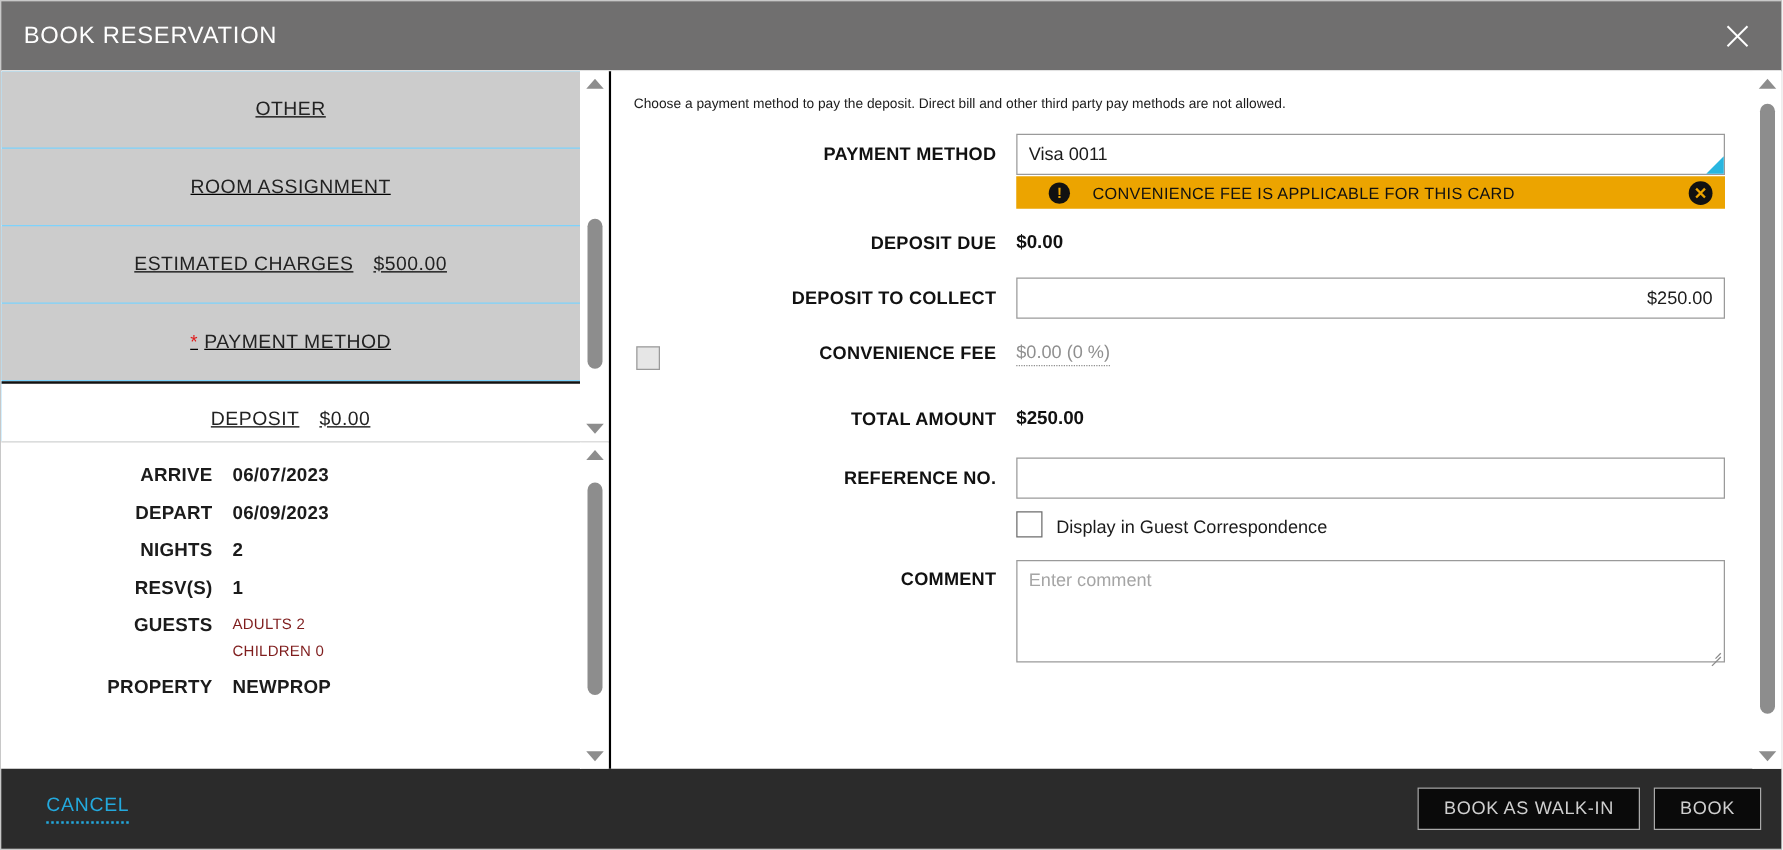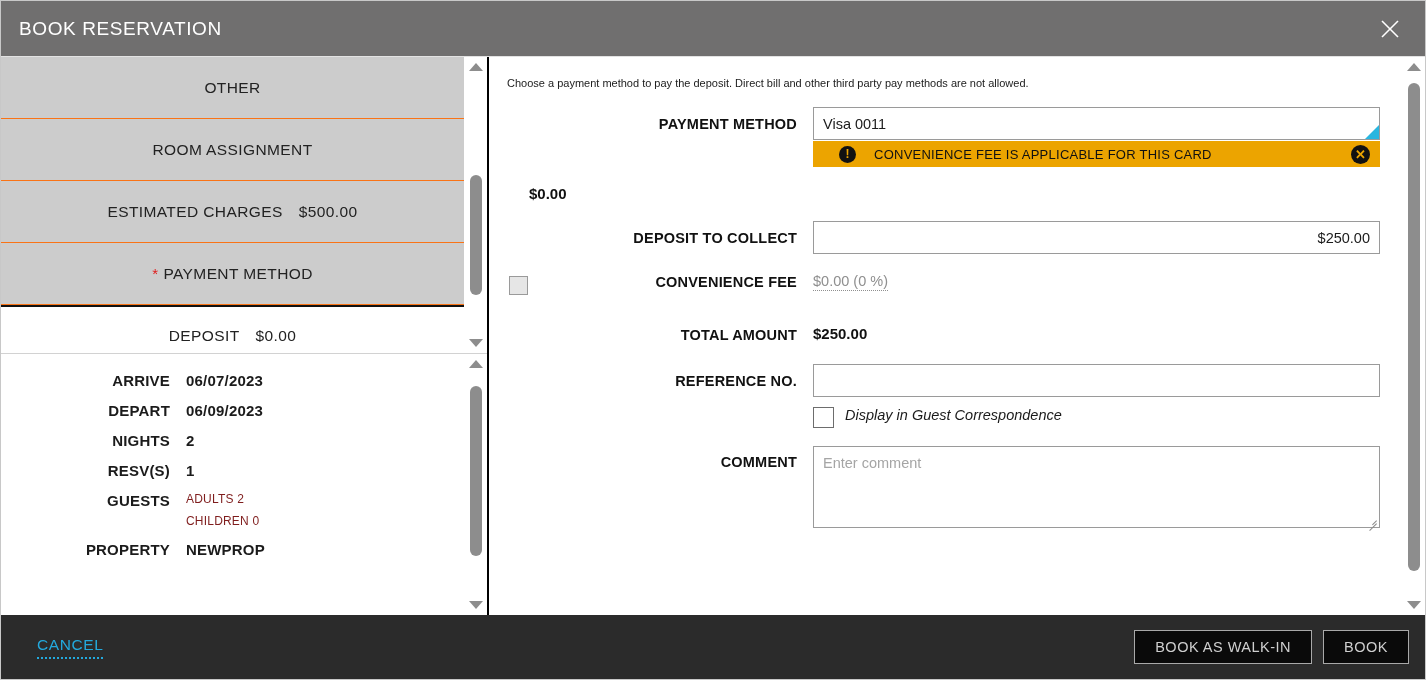--- a/index.html
+++ b/index.html
@@ -78,22 +78,23 @@
     position: relative;
     height: 296px;
     flex: 0 0 296px;
     display: flex;
     overflow: hidden;
     box-sizing: border-box;
   }
   .accordion-list {
     flex: 1 1 auto;
     overflow: hidden;
-    background: #f97316;
+    background: #7dd3fc;
     min-width: 0;
+    text-decoration: underline;
   }
   .acc-item {
     height: 61px;
     display: flex;
     align-items: center;
     justify-content: center;
     font-size: 15.5px;
     color: #222222;
     letter-spacing: 0.4px;
     background: #cccccc;
@@ -358,22 +359,21 @@
   .cb-square {
     width: 19px; height: 19px;
     border: 1px solid #9a9a9a;
     background: #e6e6e6;
     box-sizing: border-box;
     display: block;
     cursor: pointer;
   }
   .cb-inline {
     display: flex;
-    align-items: flex-start;
-    font-style: italic;
+    align-items: flex-end;
   }
   .cb-inline .cb-box {
     width: 21px; height: 21px;
     border: 1px solid #6d6d6d;
     background: #ffffff;
     box-sizing: border-box;
     flex: 0 0 21px;
     cursor: pointer;
   }
   .cb-inline .cb-label {
@@ -576,20 +576,21 @@
             <div class="warn">
               <span class="warn-icon">!</span>
               <span class="warn-text">CONVENIENCE FEE IS APPLICABLE FOR THIS CARD</span>
               <span class="warn-close">✕</span>
             </div>
           </div>
         </div>
 
         <div class="frow row-due">
           <div class="fpre"></div>
+          <div class="flabel">DEPOSIT DUE</div>
           <div class="fctrl">
             <span class="static-amt">$0.00</span>
           </div>
         </div>
 
         <div class="frow row-collect">
           <div class="fpre"></div>
           <div class="flabel">DEPOSIT TO COLLECT</div>
           <div class="fctrl">
             <input class="txt-input right" type="text" value="$250.00" style="">

